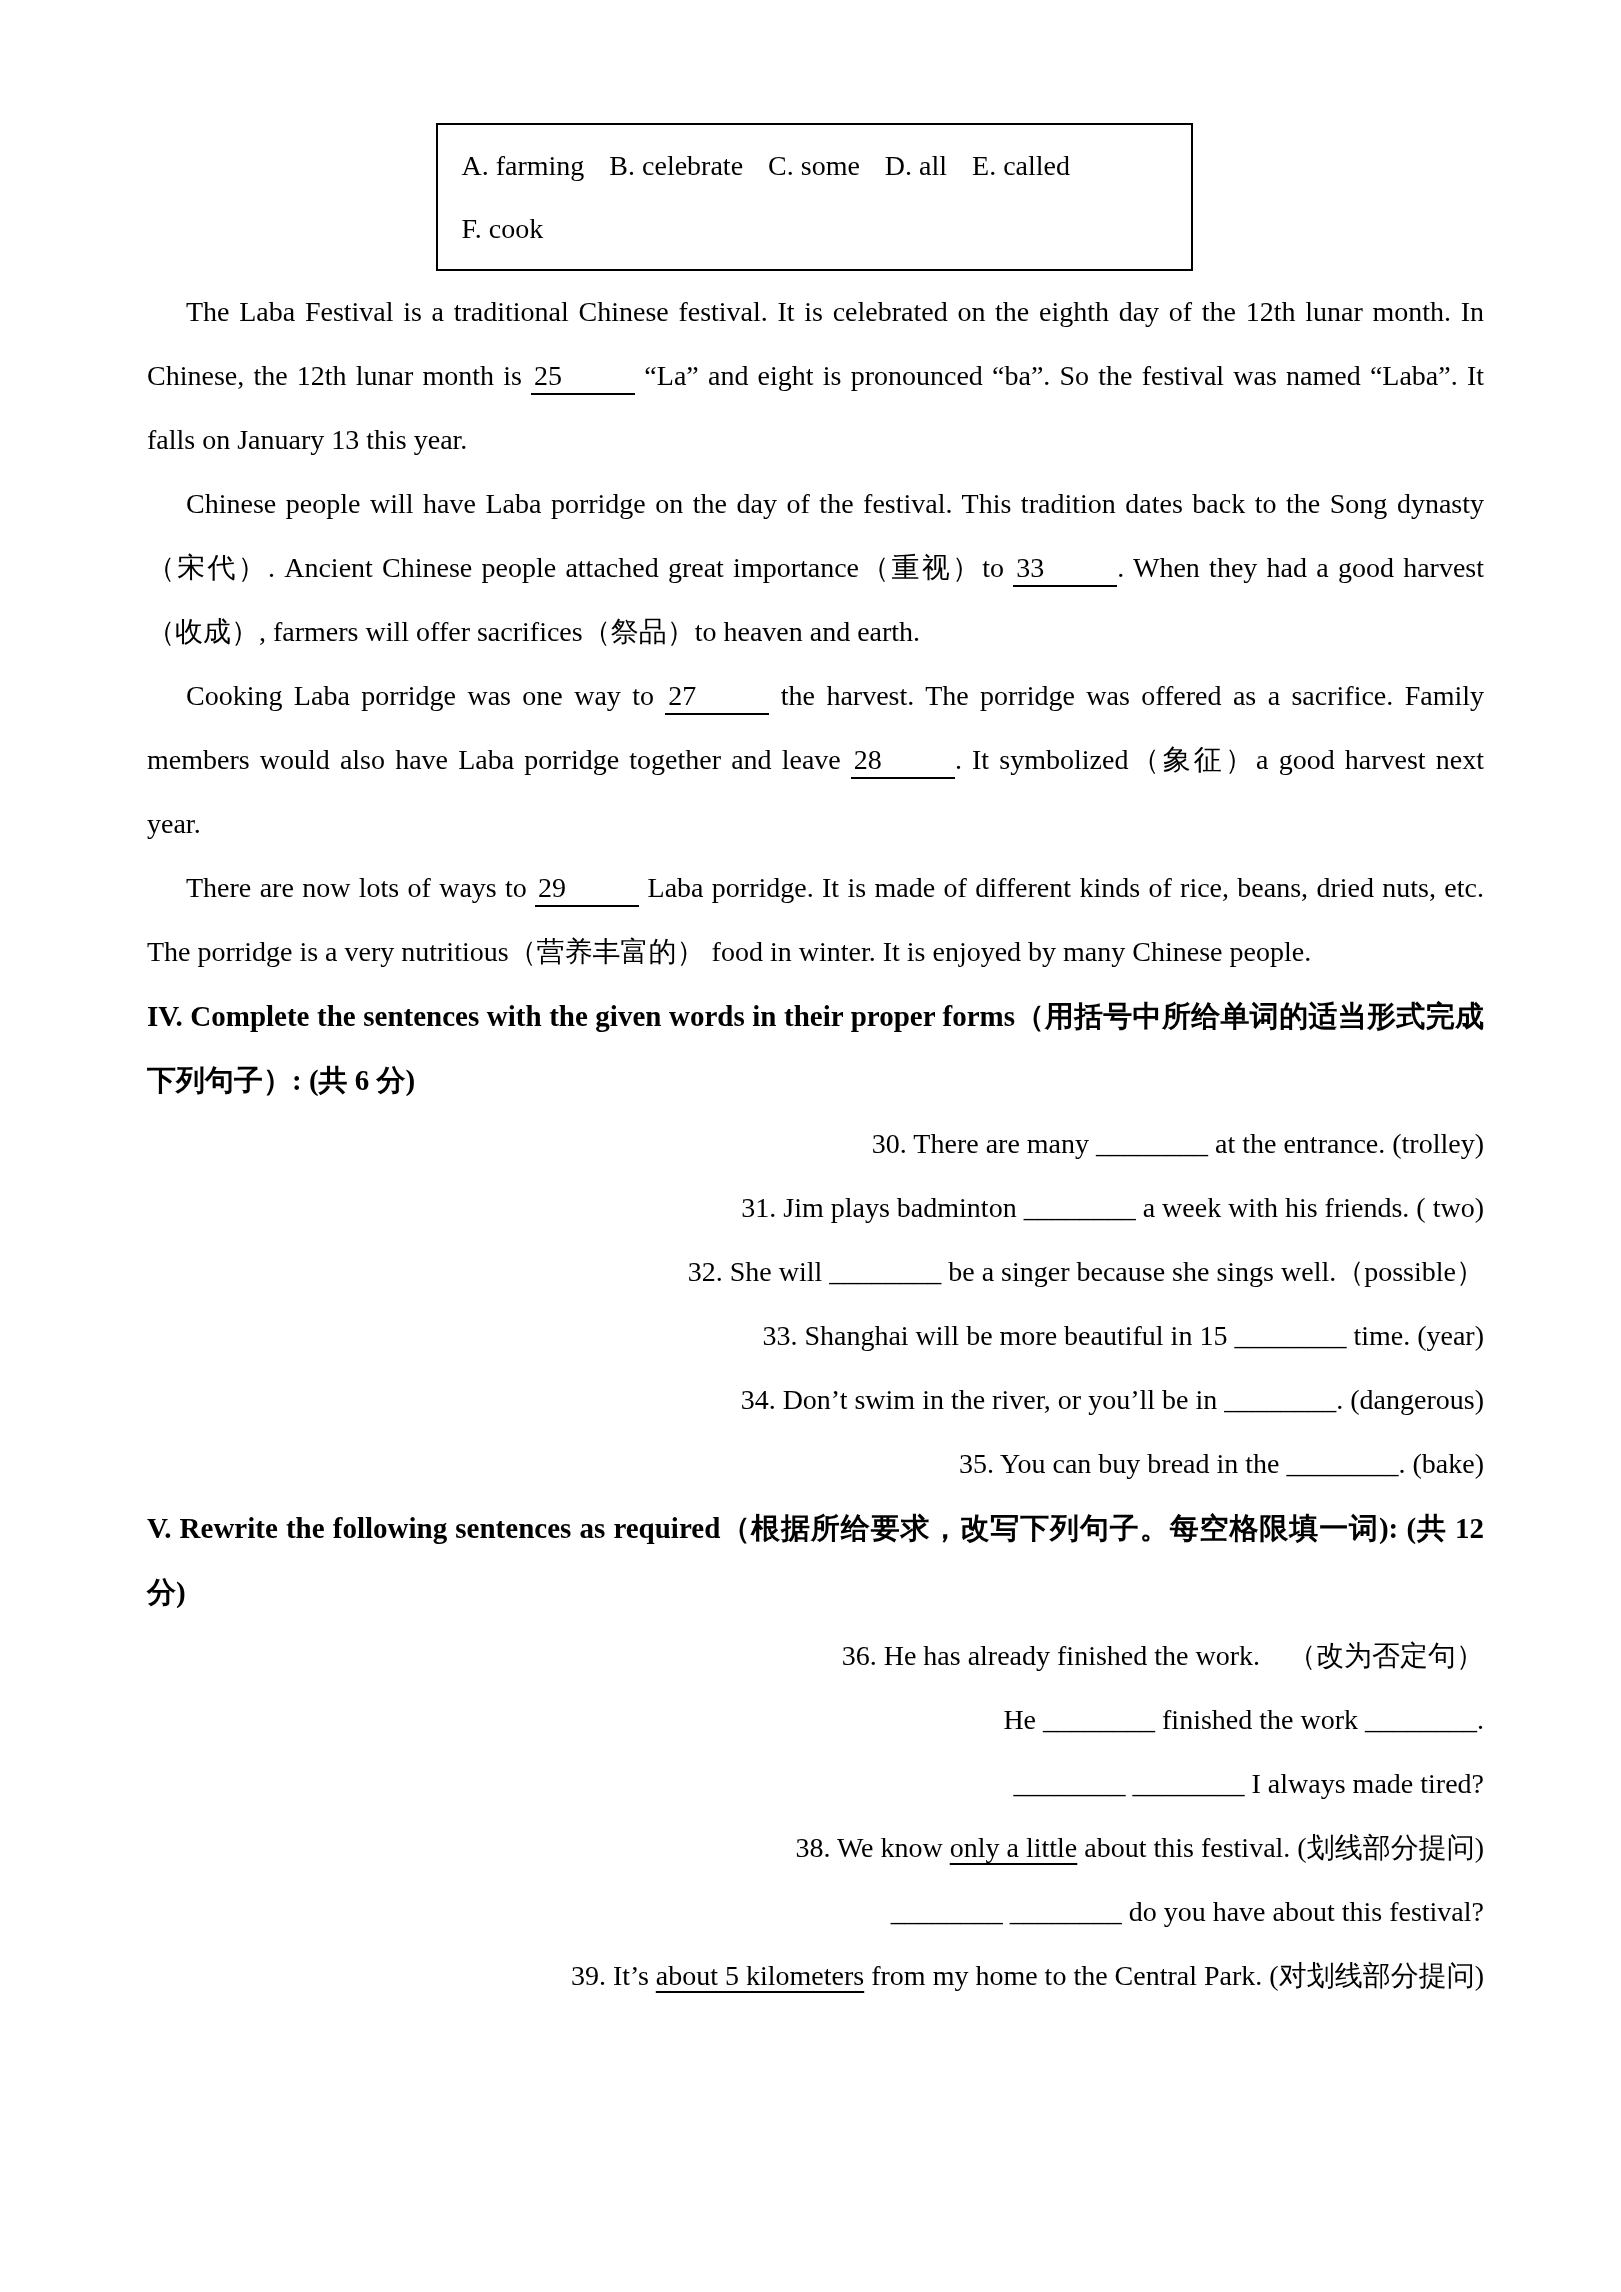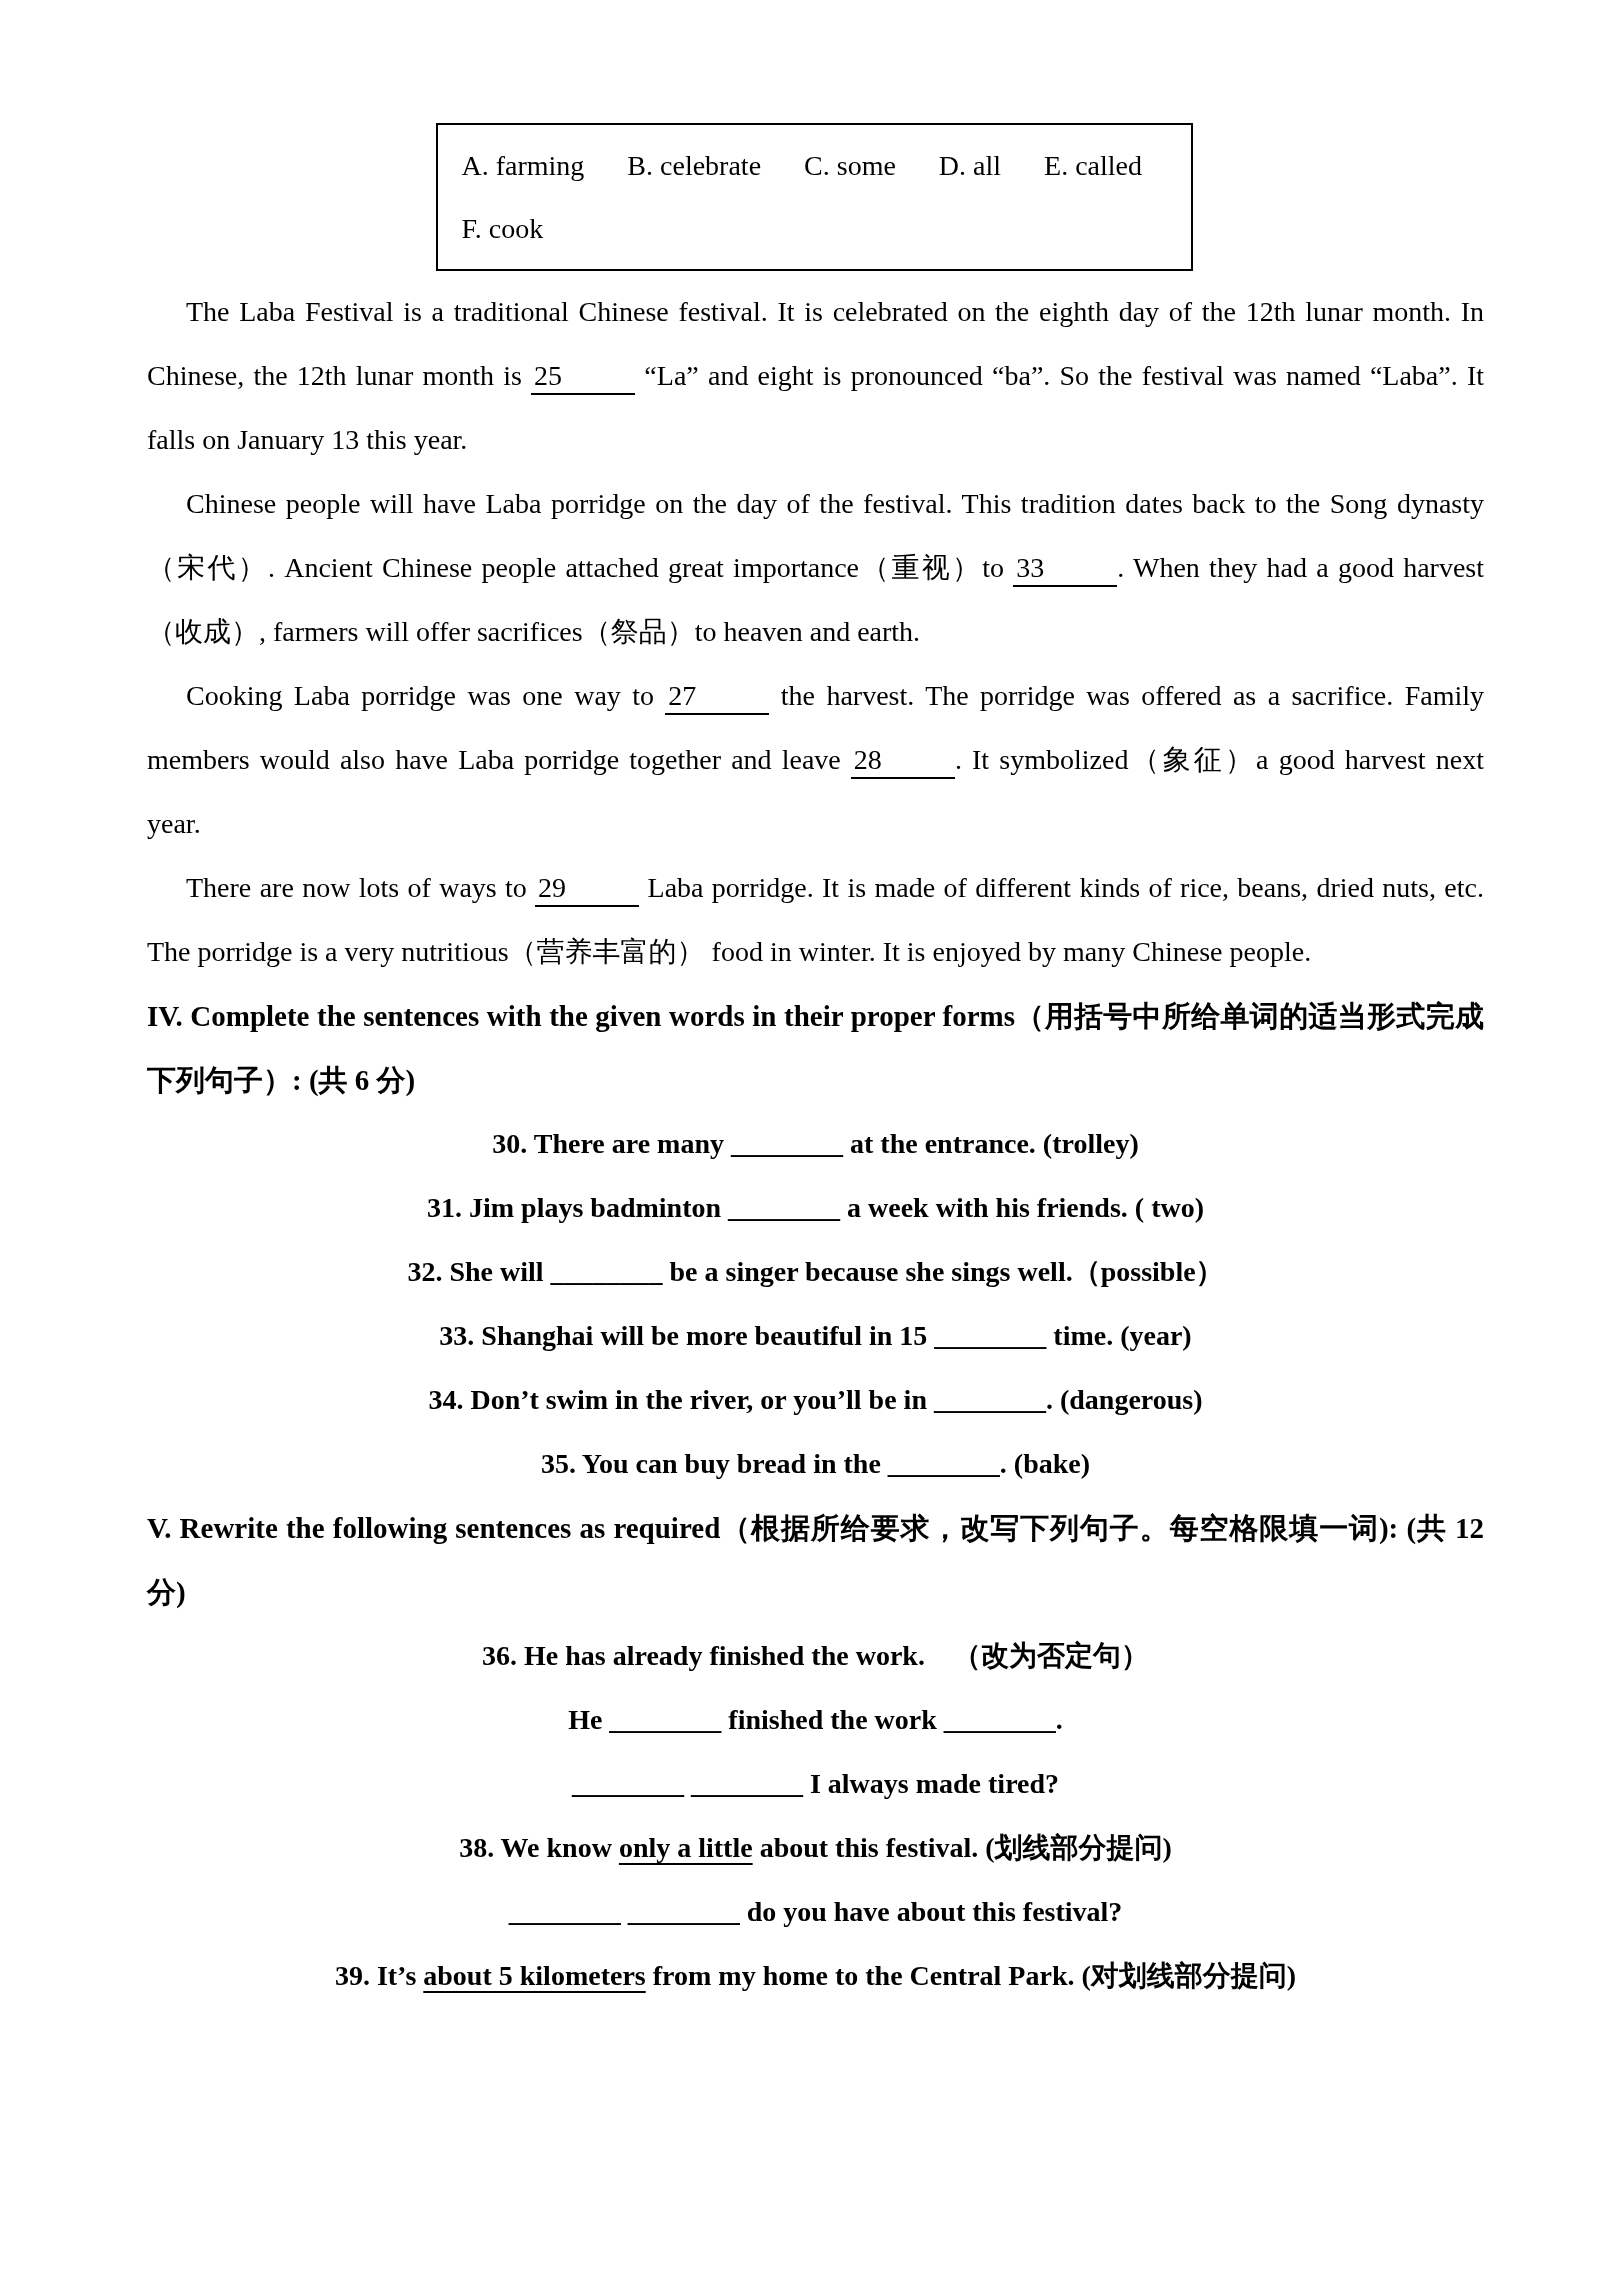--- a/index.html
+++ b/index.html
@@ -20,21 +20,21 @@
     top: 123px;
     width: 1337px;
   }
   
   .word-bank {
     width: 757px;
     margin-left: 289px;
     border: 2.9px solid #000;
     padding: 8.8px 9.8px 8.8px 23.5px;
   }
-  .wb-row { line-height: 63px; display: flex; gap: 43px; white-space: nowrap; align-items: center; }
+  .wb-row { line-height: 63px; display: flex; gap: 25px; white-space: nowrap; align-items: center; }
   .wb-opt { display: inline-block; }
   
   .passage { margin-top: 9.8px; }
   .para {
     text-align: justify;
     text-indent: 39px;
     line-height: 64px;
   }
   .blank {
     display: inline-block;
@@ -46,21 +46,21 @@
     padding: 0 2.9px 1px 2.9px;
   }
   
   .sec-heading {
     font-weight: bold;
     font-size: 29px;
     line-height: 64px;
     text-align: justify;
   }
   
-  .q { line-height: 64px; text-align: center; font-weight: bold; }
+  .q { line-height: 64px; text-align: right; }
   .u {
     text-decoration: underline;
     text-decoration-thickness: 2px;
     text-underline-offset: 5.9px;
   }
 </style>
 </head>
 <body>
 
 <div class="page">

